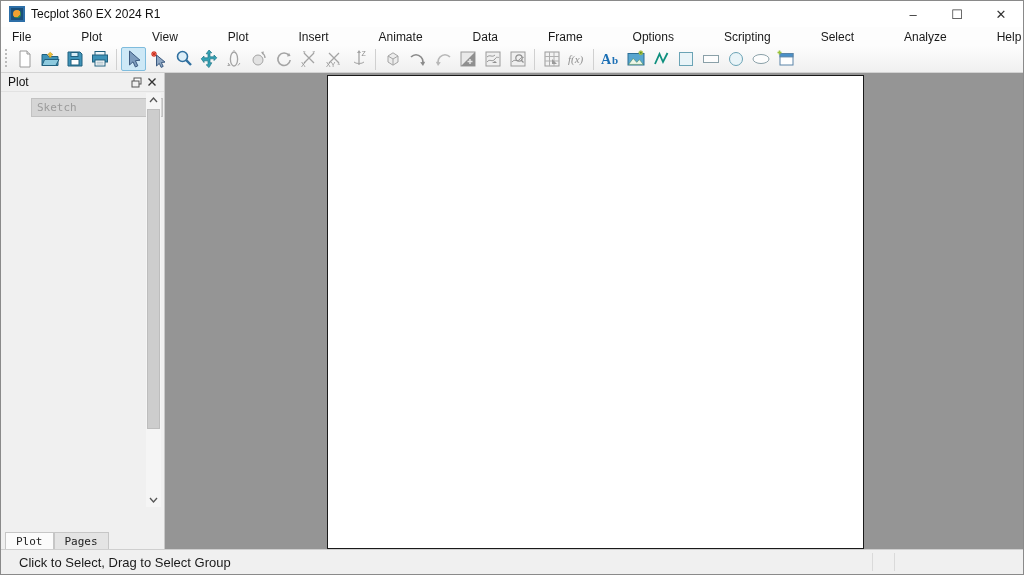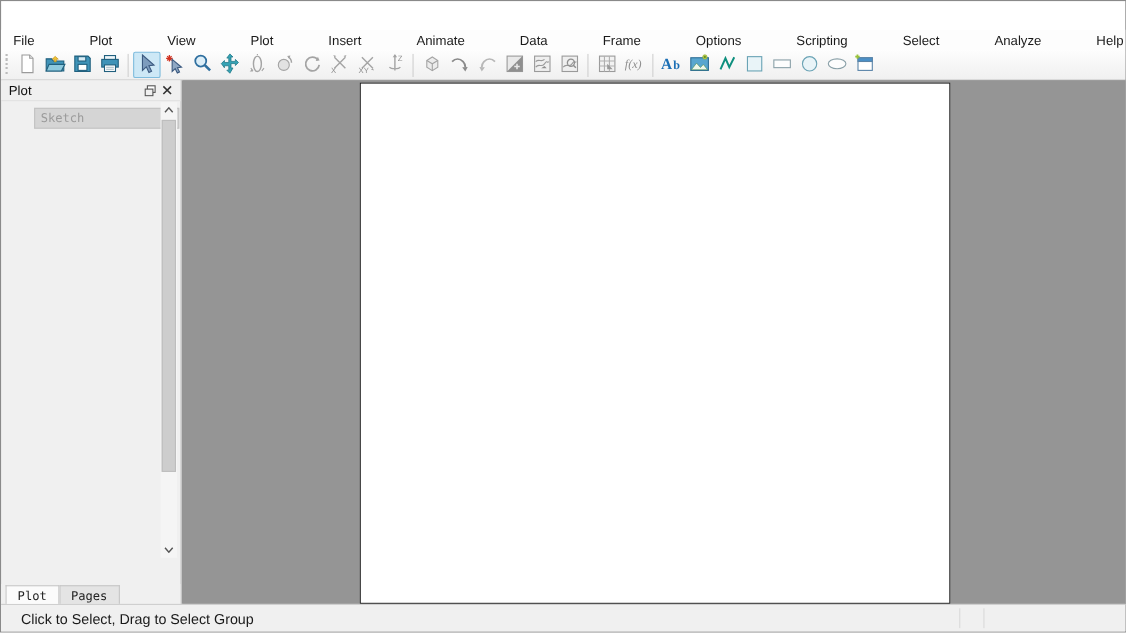--- a/index.html
+++ b/index.html
@@ -15,21 +15,21 @@
   .win-controls { margin-left:auto; display:flex; height:26px; }
   .win-btn { width:44px; height:26px; display:flex; align-items:center; justify-content:center; color:#333; font-size:13px; cursor:default; }
 
   
   .menubar { position:absolute; top:26px; left:0; right:0; height:19px; background:#fdfdfd; display:flex; align-items:center; padding-left:2px;gap:32px; }
   .menu-item { padding:2px 9px; color:#1a1a1a; font-size:12px; white-space:nowrap; }
 
   
   .toolbar { position:absolute; top:45px; left:0; right:0; height:27px; background:linear-gradient(#fdfdfd,#f0f0f0); border-bottom:1px solid #d2d2d2; display:flex; align-items:center; padding-left:2px; }
   .grip { width:5px; height:20px; margin-right:4px; background:repeating-linear-gradient(#bbb 0 2px, transparent 2px 4px); background-size:2px 100%; background-repeat:no-repeat; background-position:center; }
-  .tbtn { width:25px; height:24px; display:flex; justify-content:center; border:1px solid transparent; border-radius:2px; flex:0 0 auto; }
+  .tbtn { width:25px; height:24px; display:flex; align-items:center; justify-content:center; border:1px solid transparent; border-radius:2px; flex:0 0 auto; }
   .tbtn.active { background:#cde8f6; border-color:#7fbcdd; }
   .tsep { width:1px; height:21px; background:#d0d0d0; margin:0 4px; flex:0 0 auto; }
   .tbtn svg { display:block; }
 
   
   .main { position:absolute; top:72px; left:0; right:0; bottom:25px; background:#959595; }
 
   
   .sidebar { position:absolute; top:0; left:0; width:164px; bottom:0; background:#f0f0f0; border-right:1px solid #c9c9c9; }
   .sidebar-header { height:19px; display:flex; align-items:center; padding:0 4px 0 7px; background:#f0f0f0; border-bottom:1px solid #e2e2e2; }
@@ -52,20 +52,29 @@
   
   .statusbar { position:absolute; left:0; right:0; bottom:0; height:25px; background:#f0f0f0; border-top:1px solid #cfcfcf; display:flex; align-items:center; }
   .status-text { padding-left:8px; font-size:13px; color:#1a1a1a;margin-left:10px; }
   .status-sep { position:absolute; top:3px; bottom:3px; width:1px; background:#dadada; }
 </style>
 </head>
 <body>
 
 <div class="window">
 
+  <div class="titlebar">
+    <div class="app-icon"></div>
+    <div class="title-text">Tecplot 360 EX 2024 R1</div>
+    <div class="win-controls">
+      <div class="win-btn">–</div>
+      <div class="win-btn">☐</div>
+      <div class="win-btn">✕</div>
+    </div>
+  </div>
 
   <div class="menubar">
     <div class="menu-item">File</div>
     <div class="menu-item">Plot</div>
     <div class="menu-item">View</div>
     <div class="menu-item">Plot</div>
     <div class="menu-item">Insert</div>
     <div class="menu-item">Animate</div>
     <div class="menu-item">Data</div>
     <div class="menu-item">Frame</div>

